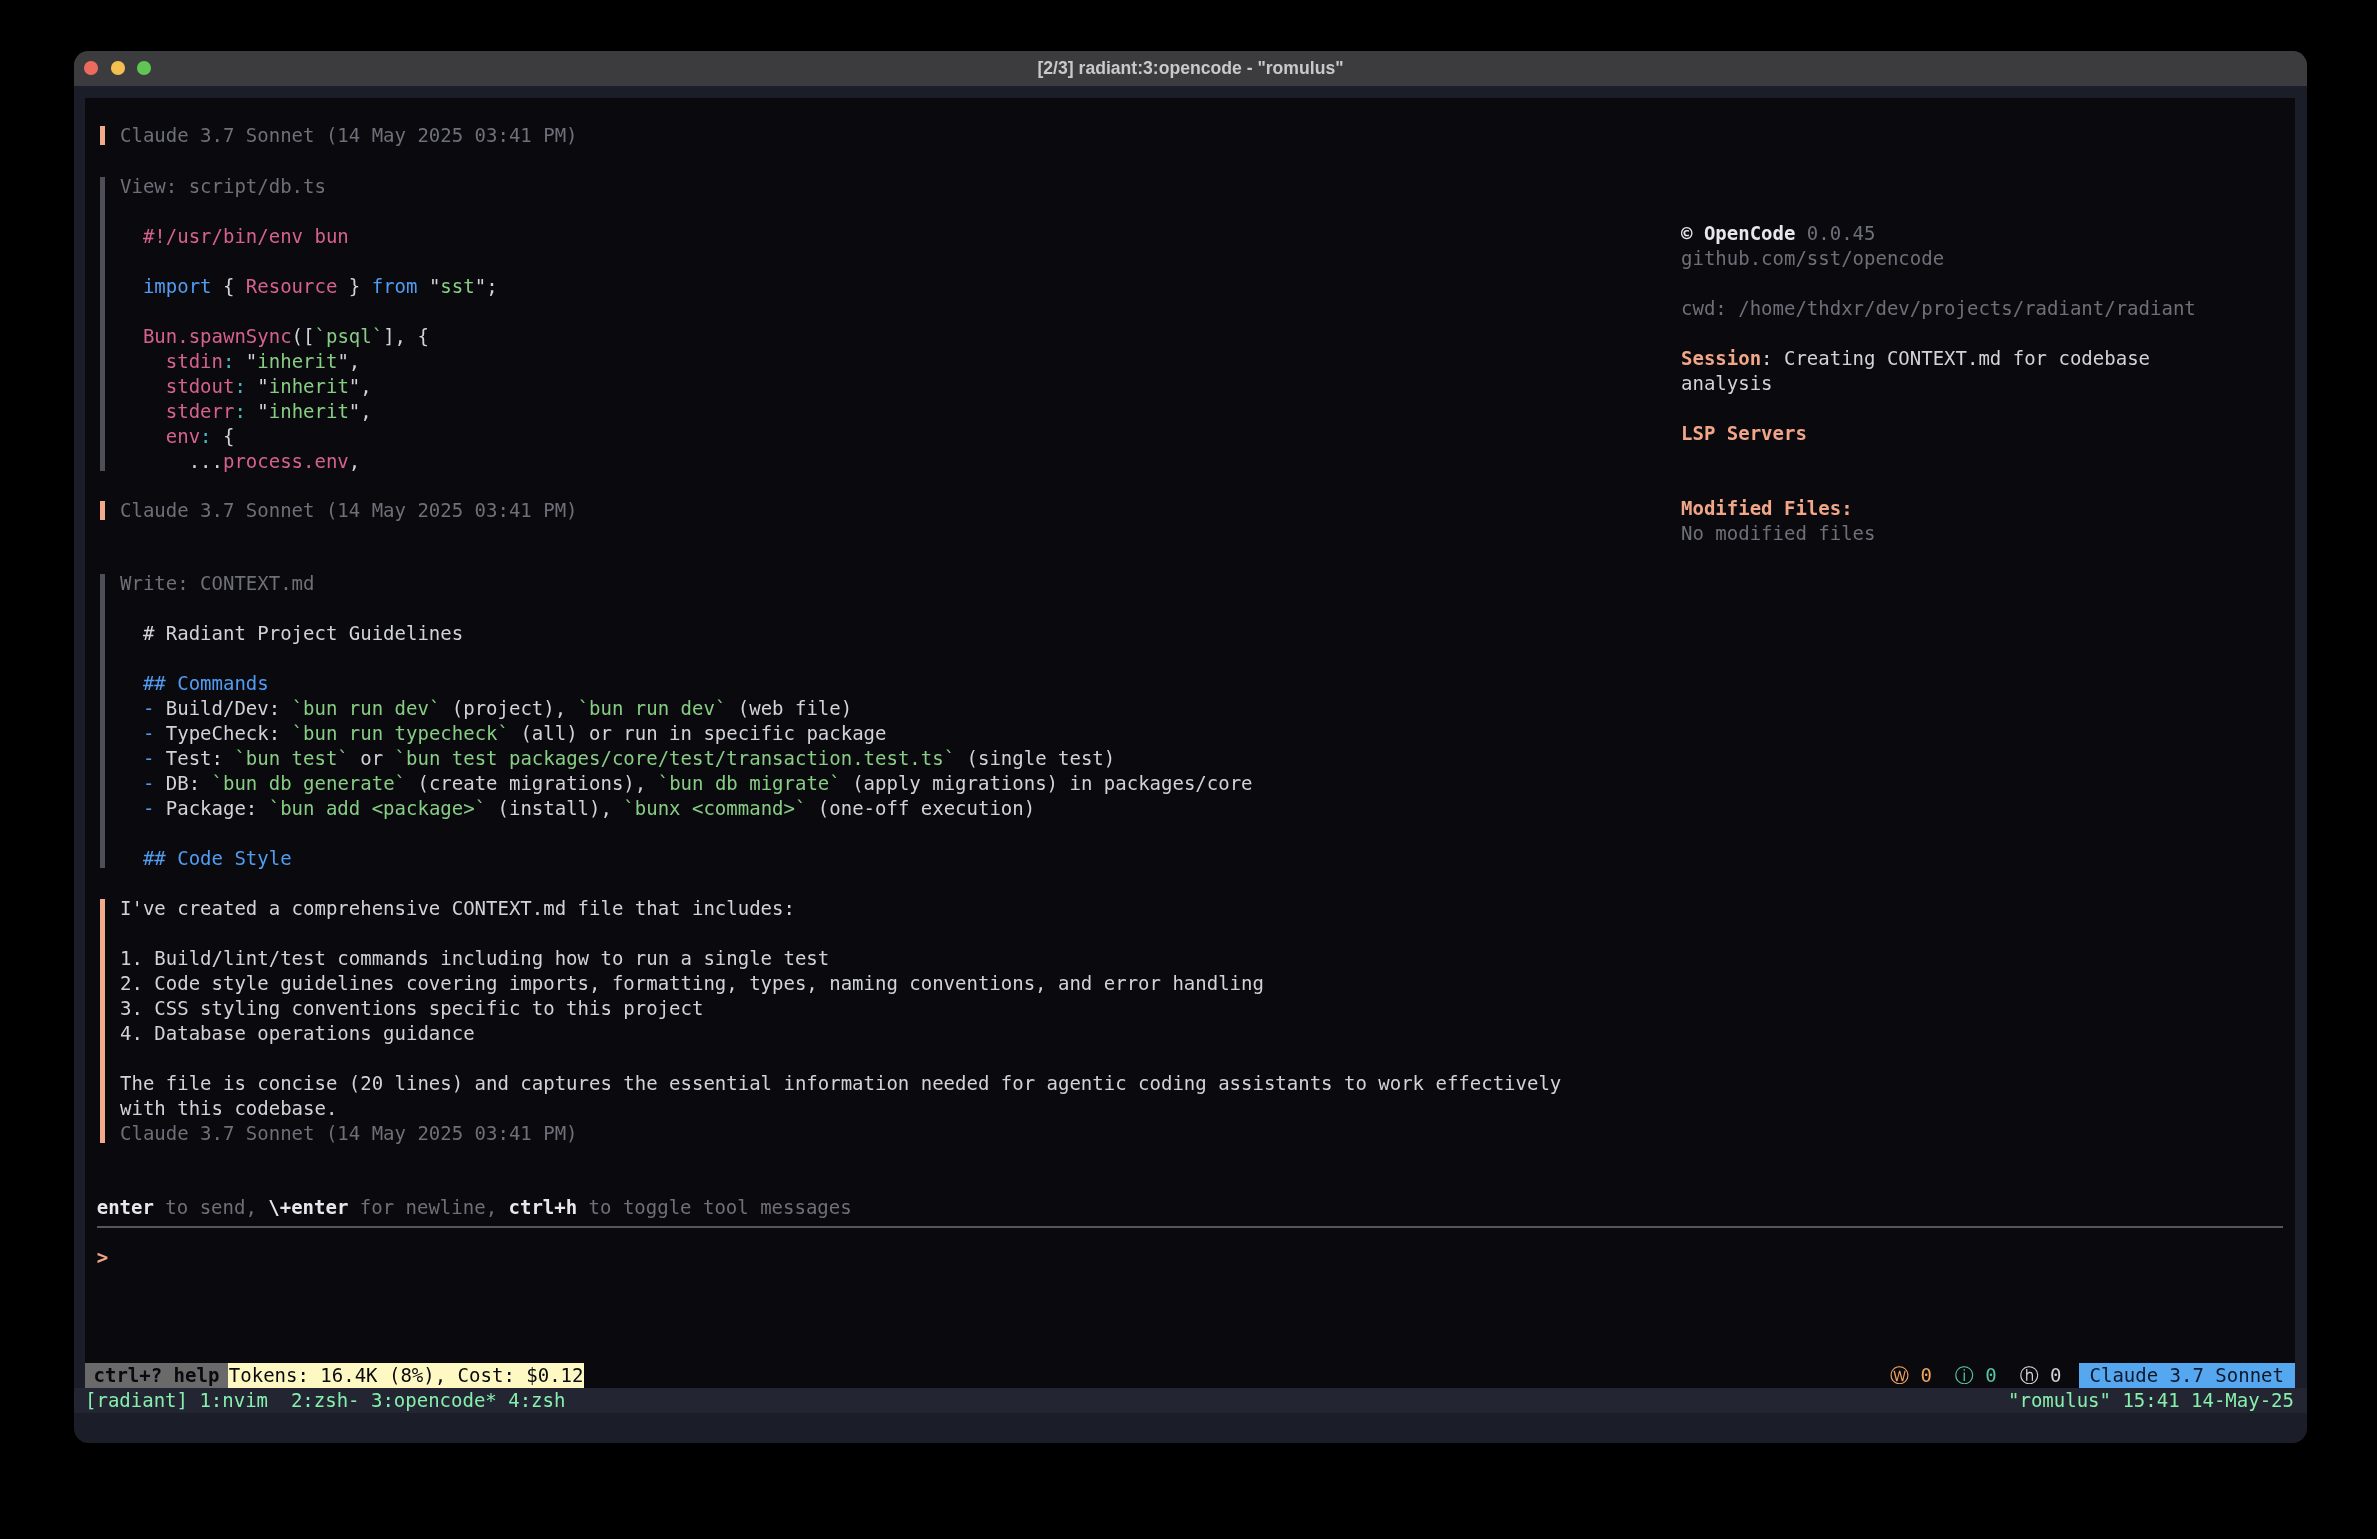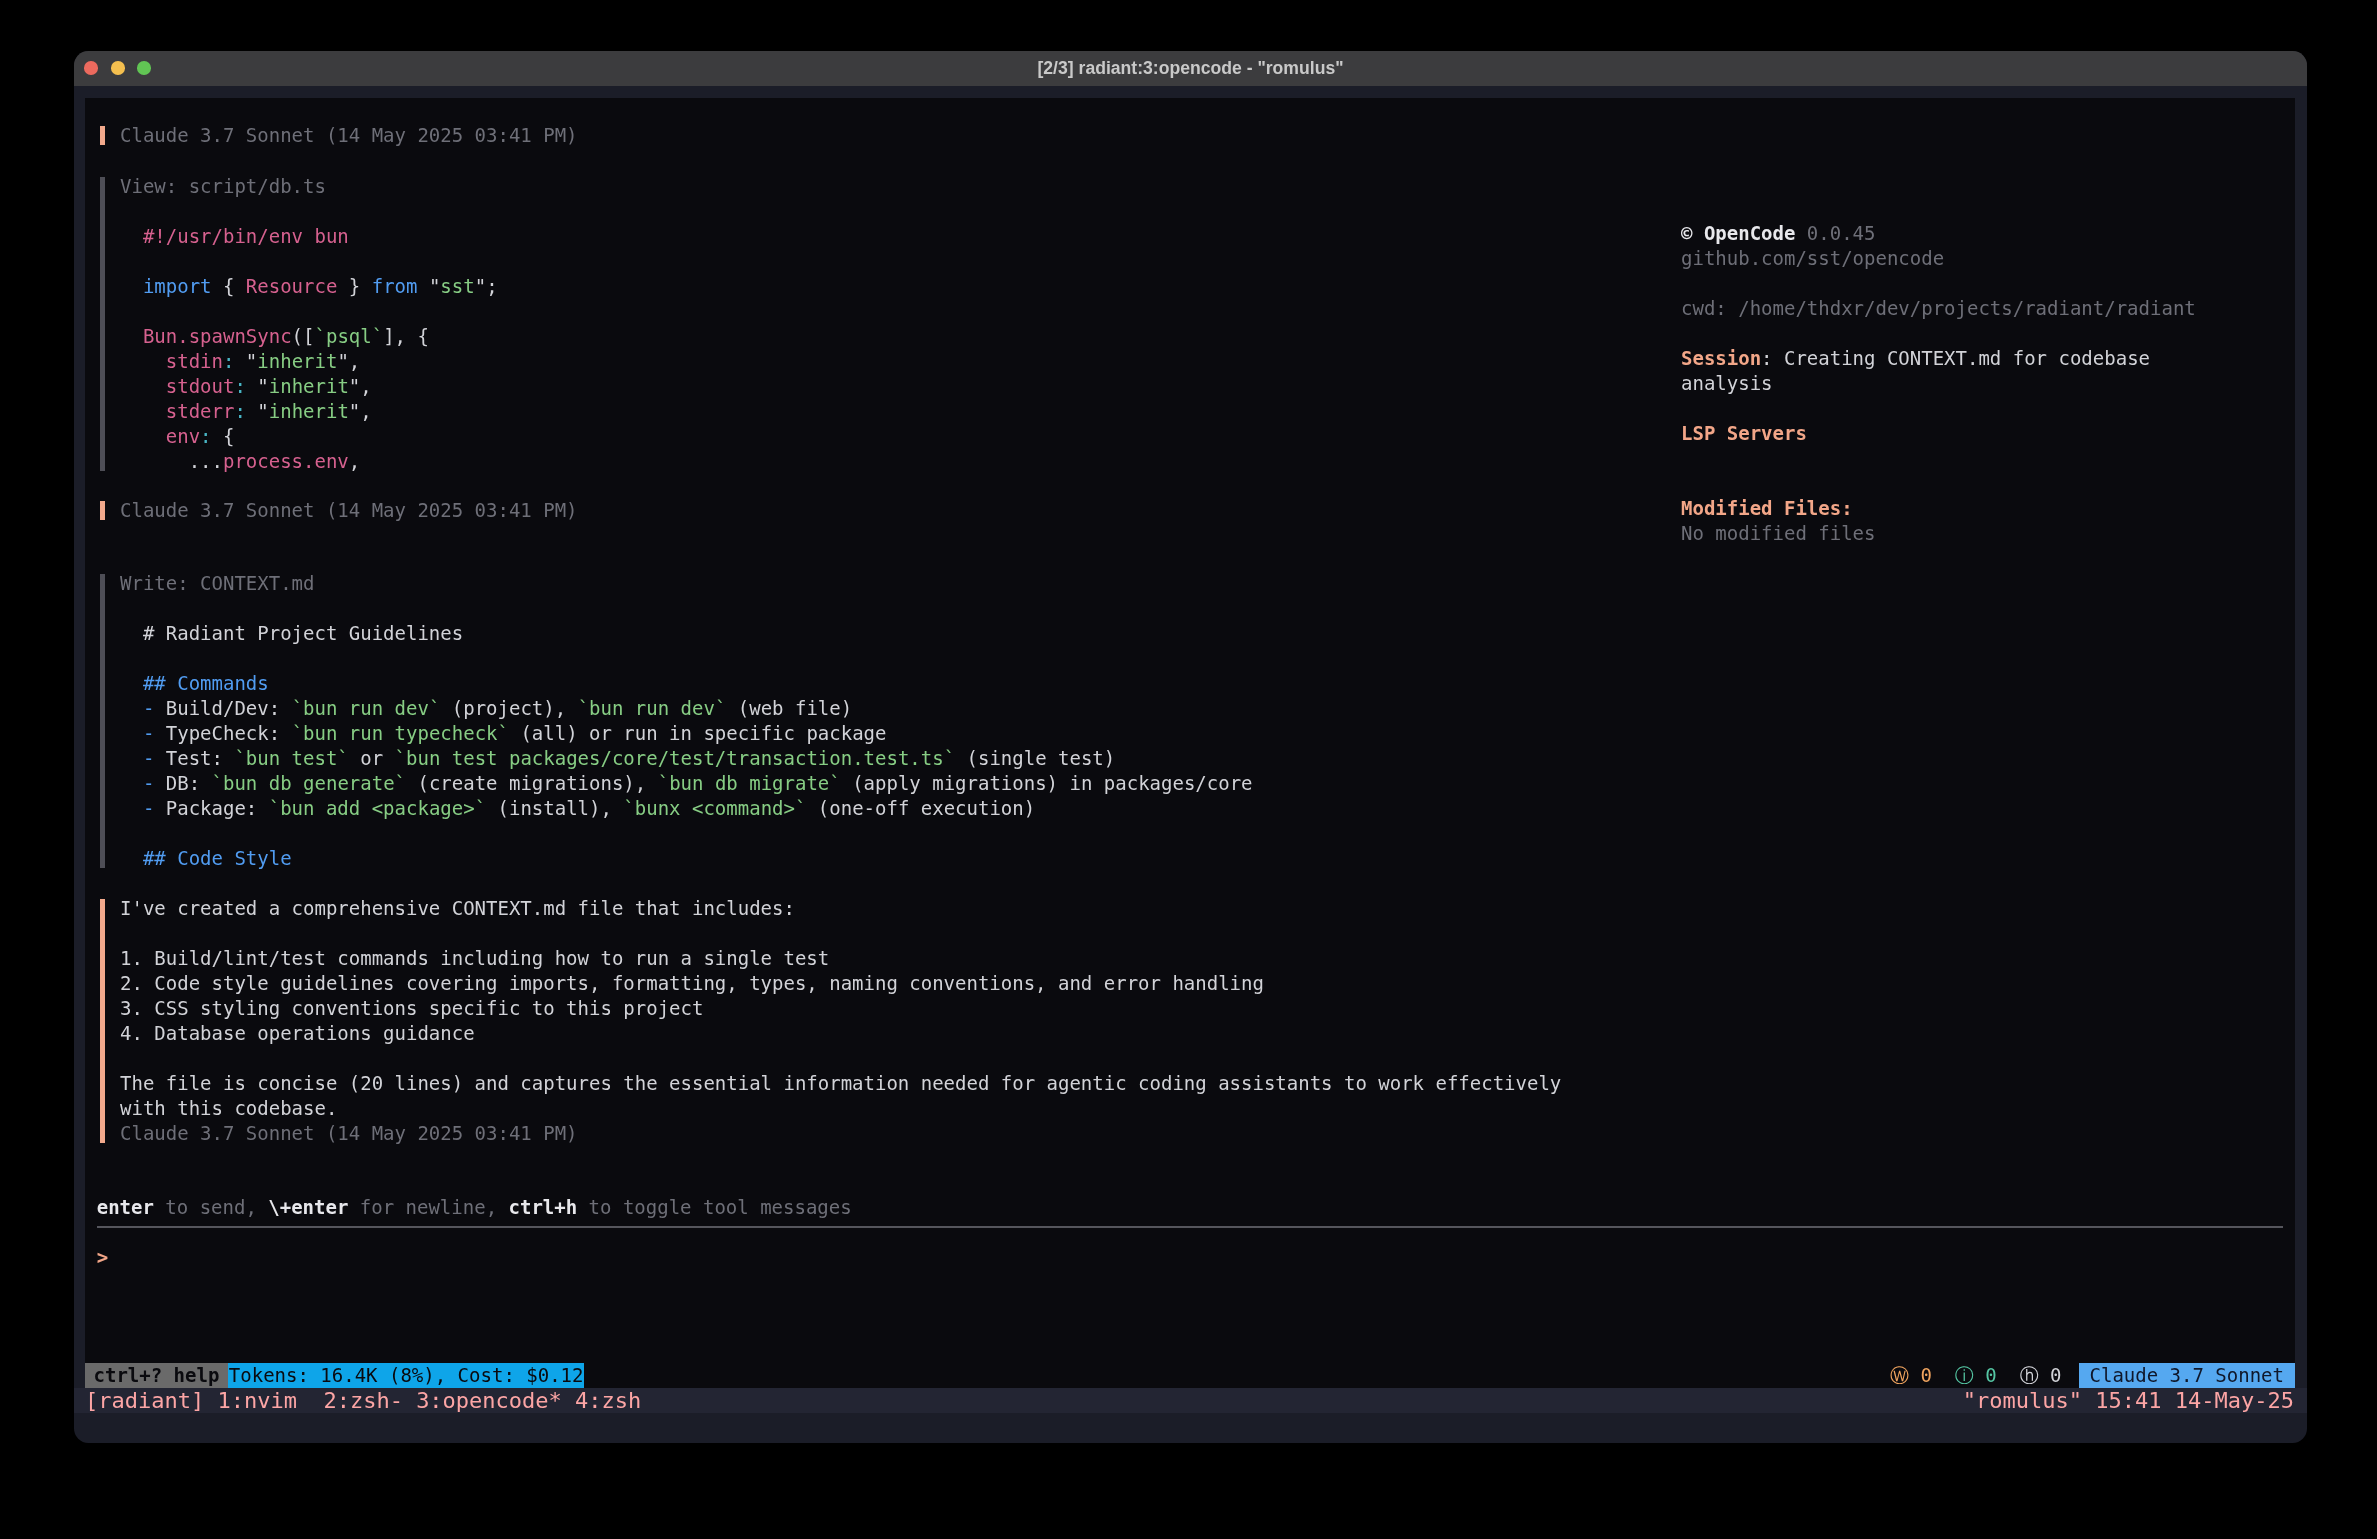--- a/index.html
+++ b/index.html
@@ -31,27 +31,27 @@
   .c-salmonb{color:#f2a688;font-weight:bold;}
   .c-orange{color:#f0a45f;}
   .c-teal{color:#55c7a4;}
   .inputhelp{position:absolute;left:11.7px;top:1097px;}
   .inputsep{position:absolute;left:11.7px;right:11.7px;top:1128px;height:2px;background:#55555c;}
   .promptline{position:absolute;left:11.7px;top:1147px;width:2179px;height:25.4px;}
   .promptcaret{color:#f2a688;font-weight:bold;}
   .statusrow{position:absolute;left:0;right:0;top:1265px;height:25.4px;display:flex;align-items:stretch;}
   .seg{height:40px;line-height:25.4px;white-space:pre;}
   .seg.help{background:#6a6a6a;color:#0a0a0e;font-weight:bold;padding:0 8.5px;}
-  .seg.tokens{background:#0ea5e9;color:#0a0a0e;padding:0 1px;}
+  .seg.tokens{background:#fef9c3;color:#0a0a0e;padding:0 1px;}
   .statusrow .spacer{flex:1;}
   .diag{line-height:25.4px;white-space:pre;margin-right:17px;}
   .seg.model{background:#55a8f0;color:#0f172a;padding:0 11px;}
   .sidebar{position:absolute;left:1596px;top:123px;width:613px;}
   .tmuxbar{position:absolute;left:0;right:0;top:1337px;height:25.4px;background:#232533;
-           color:#fca5a5;font-size:22px;line-height:25.4px;}
+           color:#86efac;font-size:19px;line-height:25.4px;}
   .tmuxleft{position:absolute;left:11px;white-space:pre;}
   .tmuxright{position:absolute;right:13px;white-space:pre;}
 </style>
 </head>
 <body>
 
 <div class="screen">
   <div class="window">
 
     <div class="titlebar">

